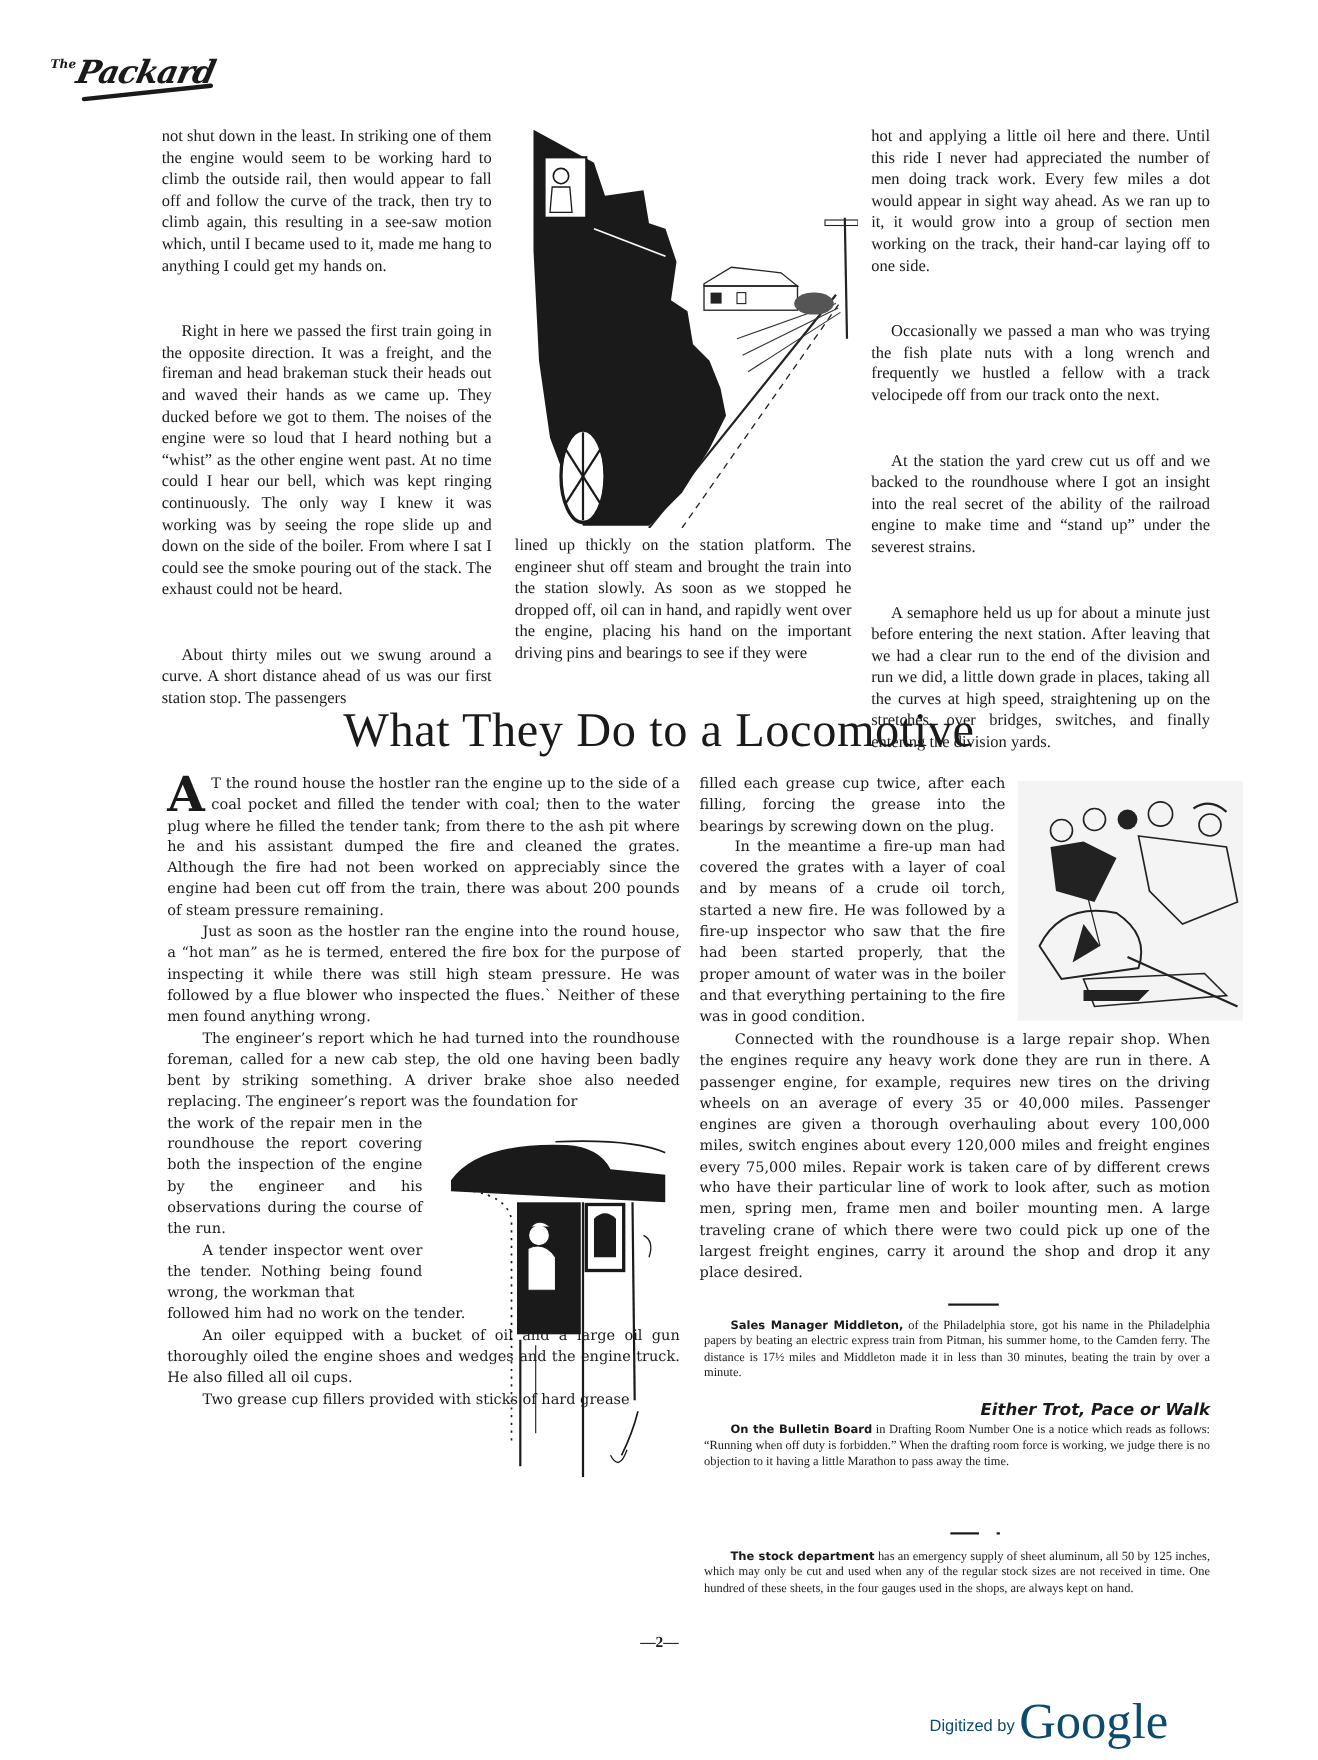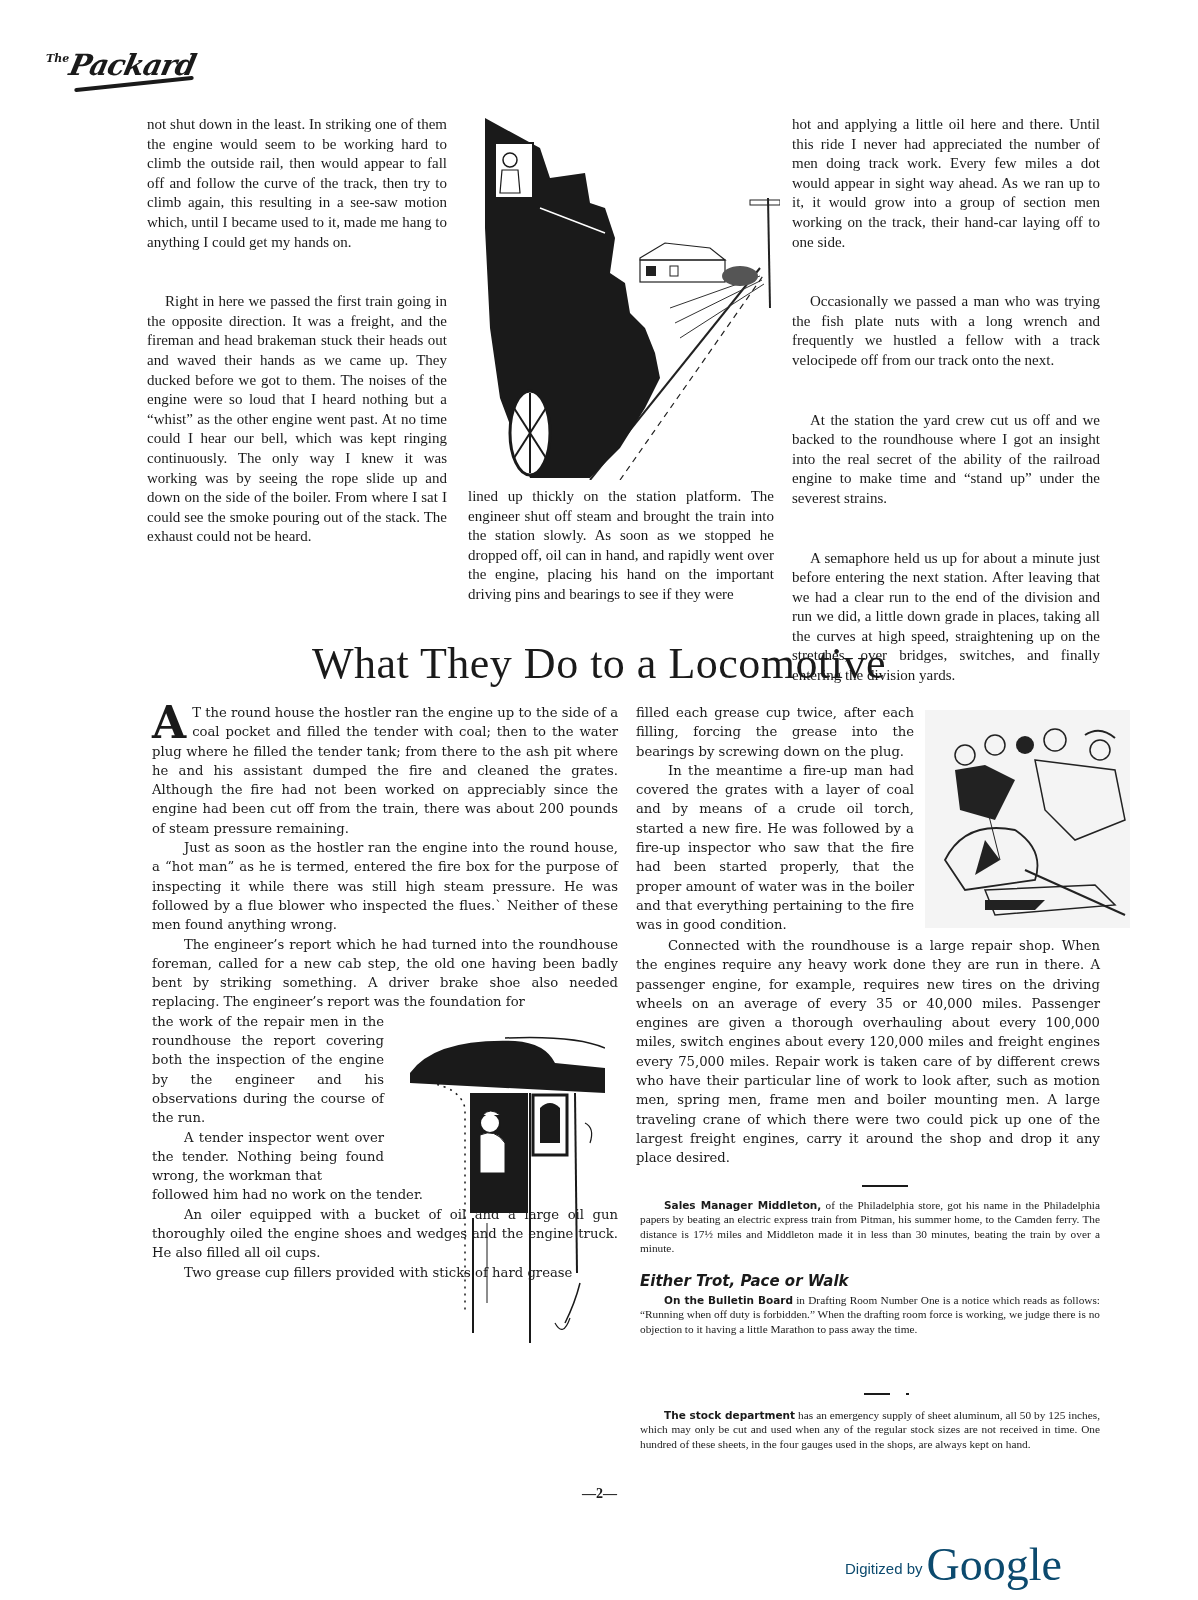--- a/index.html
+++ b/index.html
@@ -45,41 +45,42 @@
   .rule { height: 1.5px; background: #1a1a1a; }
   .rule1 { left: 862px; top: 1185px; width: 46px; }
   .rule2 { left: 864px; top: 1393px; width: 26px; }
   .rule2b { left: 906px; top: 1393px; width: 3px; }
 
   
   .small { font-family: "Liberation Serif", serif; font-size: 11.3px; line-height: 14.3px; text-align: justify; }
   .small p { margin: 0; }
   .small b { font-family: "DejaVu Sans", sans-serif; font-size: 10.5px; }
   .note1 { left: 640px; top: 1198px; width: 460px; text-indent: 24px; }
-  .note2-title { left: 640px; top: 1272px; width: 460px; text-align: left; font-family: "DejaVu Sans", sans-serif; font-weight: bold; font-style: italic; font-size: 15px; }
+  .note2-title { left: 640px; top: 1272px; width: 460px; text-align: right; font-family: "DejaVu Sans", sans-serif; font-weight: bold; font-style: italic; font-size: 15px; }
   .note2 { left: 640px; top: 1293px; width: 460px; text-indent: 24px; }
   .note3 { left: 640px; top: 1408px; width: 460px; text-indent: 24px; }
 
   .folio { left: 582px; top: 1486px; font-family: "Liberation Serif", serif; font-weight: bold; font-size: 14px; }
   .gwm { left: 845px; top: 1538px; color: #0c4a6e; }
   .gwm .small-t { font-family: "Liberation Sans", sans-serif; font-size: 15px; vertical-align: 6px; }
   .gwm .big-t { font-family: "Liberation Serif", serif; font-size: 46px; }
 </style>
 </head>
 <body>
 
 <div class="abs masthead">
   <span class="the">The</span>
   <span class="name">Packard</span>
   <span class="swoosh"></span>
 </div>
 
 <div class="abs col-top col1">
   <p>not shut down in the least.  In striking one of them the engine would seem to be working hard to climb the outside rail, then would appear to fall off and follow the curve of the track, then try to climb again, this resulting in a see-saw motion which, until I became used to it, made me hang to anything I could get my hands on.</p>
   <p class="indent">Right in here we passed the first train going in the opposite direction.  It was a freight, and the fireman and head brakeman stuck their heads out and waved their hands as we came up.  They ducked before we got to them.  The noises of the engine were so loud that I heard nothing but a “whist” as the other engine went past.  At no time could I hear our bell, which was kept ringing continuously.  The only way I knew it was working was by seeing the rope slide up and down on the side of the boiler.  From where I sat I could see the smoke pouring out of the stack.  The exhaust could not be heard.</p>
+  <p class="indent">About thirty miles out we swung around a curve.  A short distance ahead of us was our first station stop.  The passengers</p>
 </div>
 
 <div class="abs illus1">
   <svg width="310" height="372" viewBox="0 0 310 372">
 
     <line x1="120" y1="372" x2="290" y2="160" stroke="#222" stroke-width="2"></line>
     <line x1="150" y1="372" x2="295" y2="165" stroke="#222" stroke-width="1.2" stroke-dasharray="6,5"></line>
     <line x1="200" y1="200" x2="290" y2="168" stroke="#333" stroke-width="1"></line>
     <line x1="205" y1="215" x2="292" y2="172" stroke="#333" stroke-width="1"></line>
     <line x1="210" y1="230" x2="294" y2="176" stroke="#333" stroke-width="1"></line>

